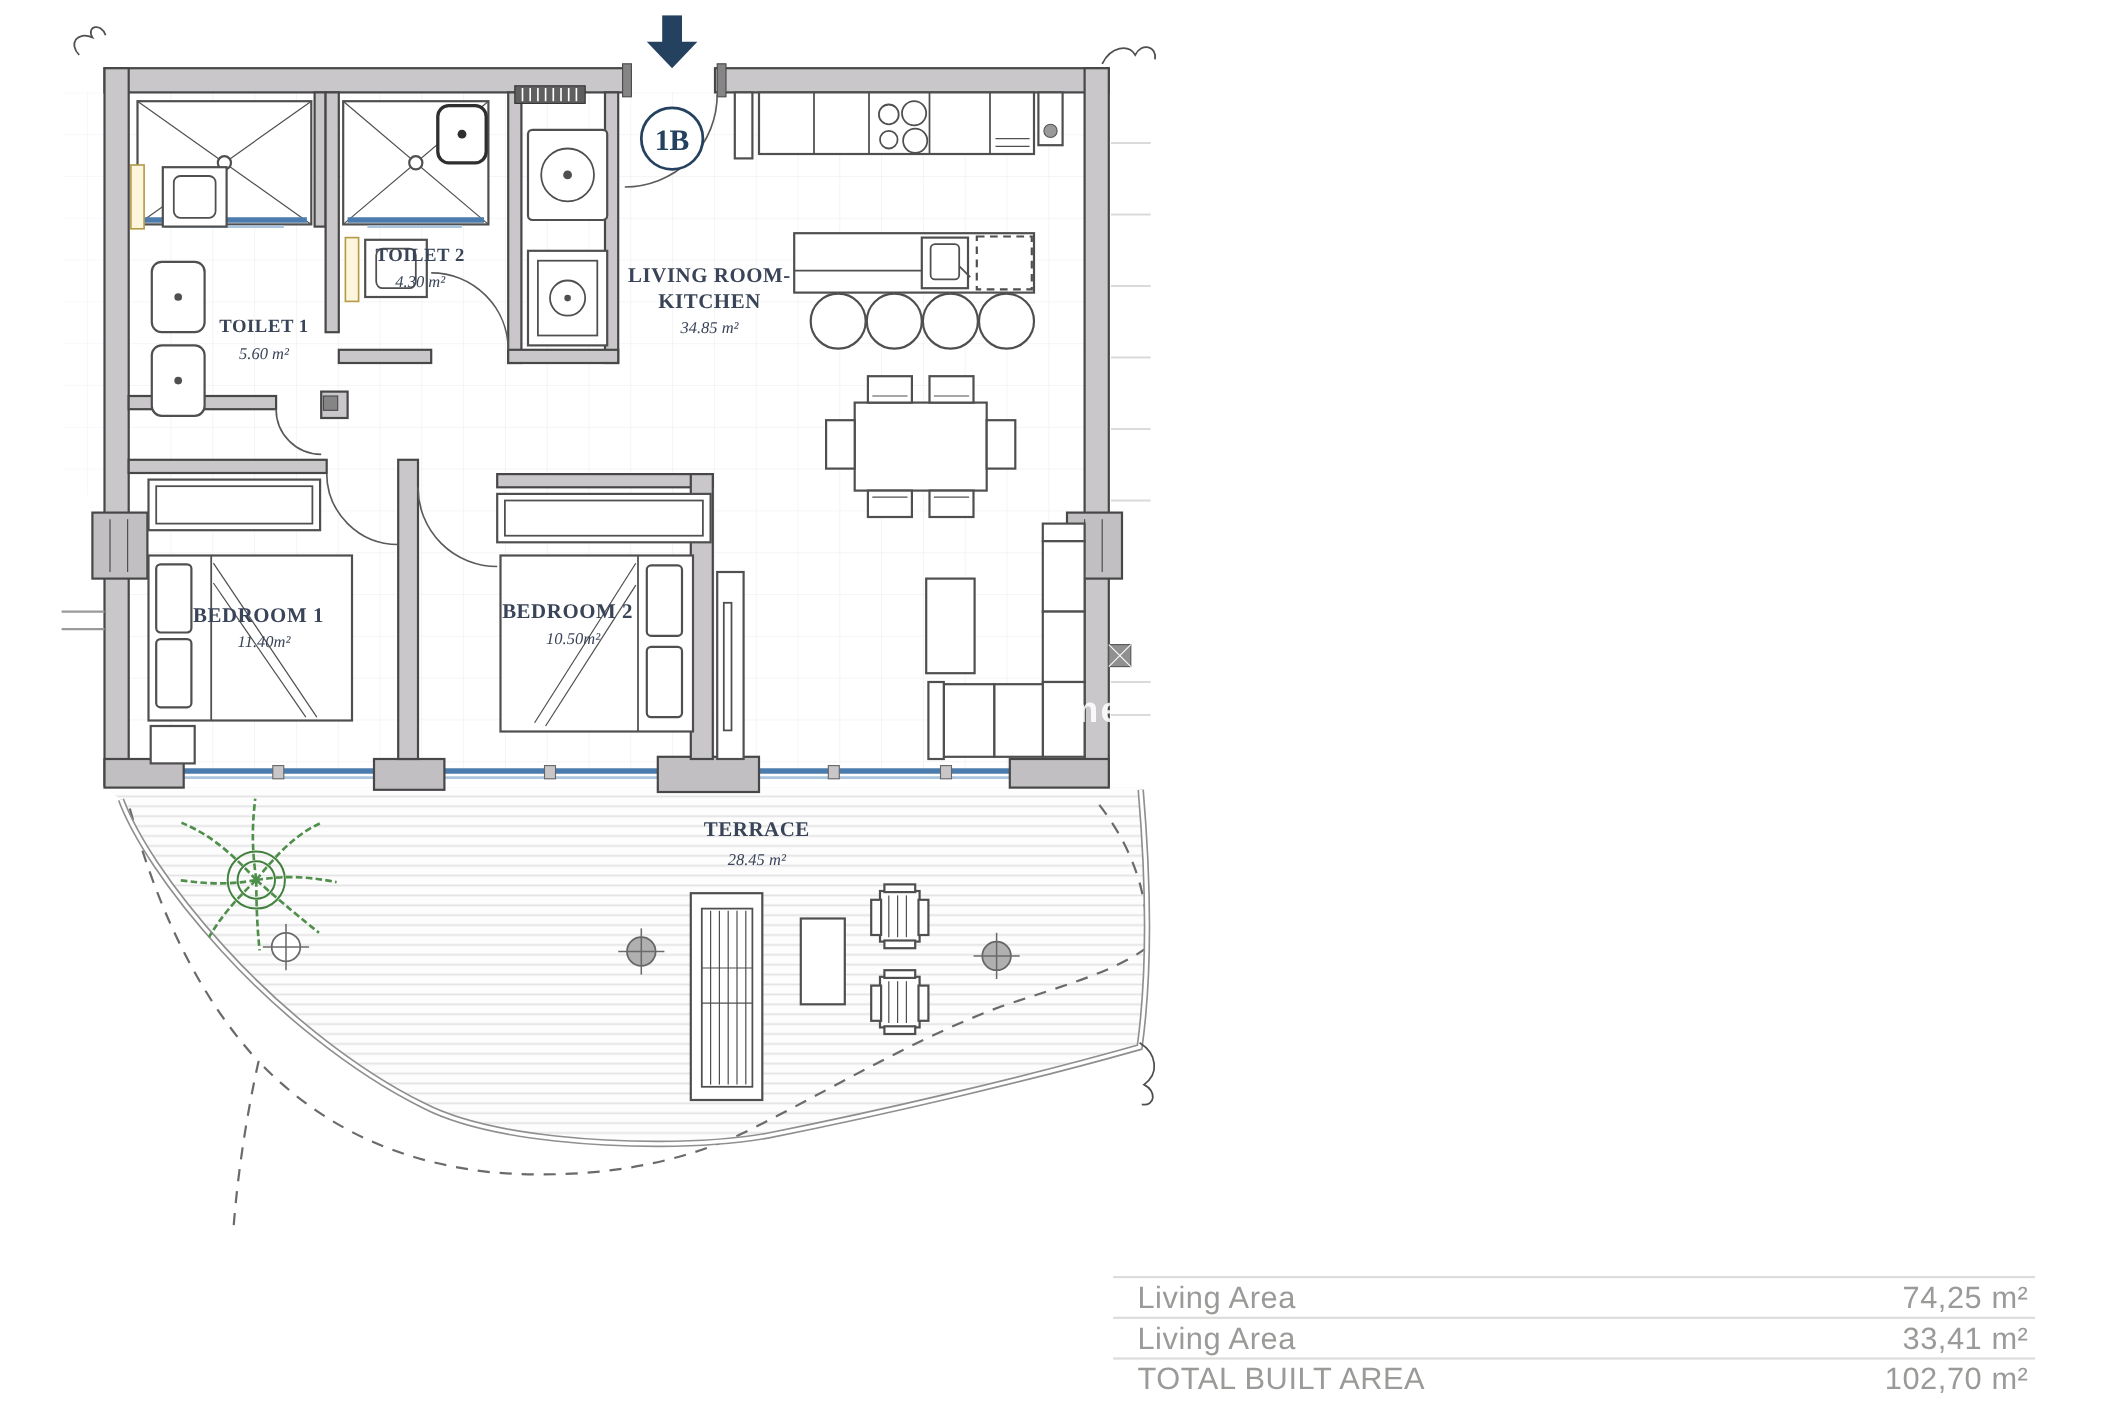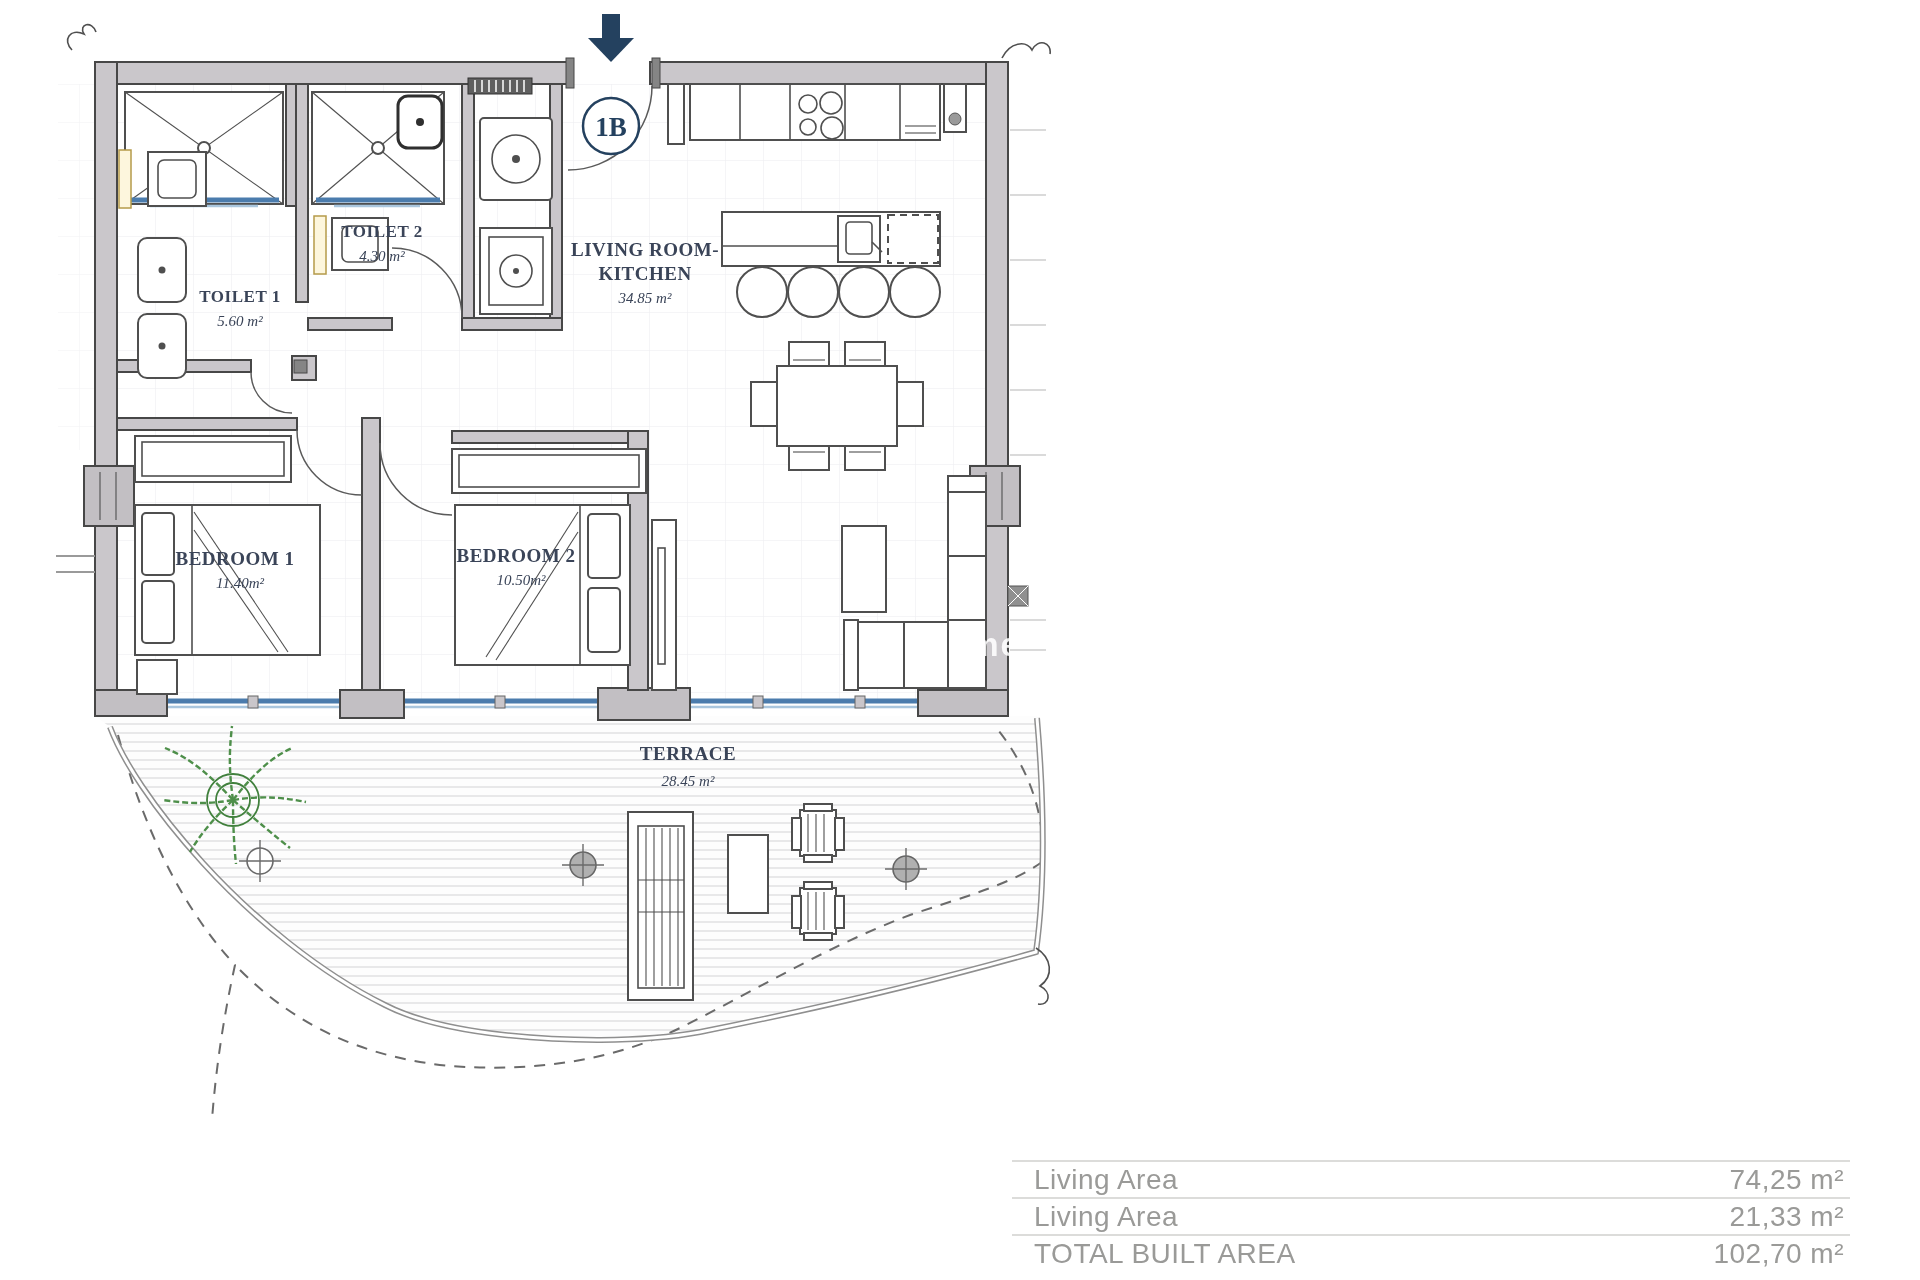--- a/index.html
+++ b/index.html
@@ -418,21 +418,21 @@
 </svg>
 
 <div class="area-table">
   <div class="at-rows">
     <div class="at-row">
       <span>Living Area</span>
       <span class="at-value">74,25 m²</span>
     </div>
     <div class="at-row">
       <span>Living Area</span>
-      <span class="at-value">21,33 m²</span>
+      <span class="at-value">33,41 m²</span>
     </div>
     <div class="at-row">
       <span>TOTAL BUILT AREA</span>
       <span class="at-value">102,70 m²</span>
     </div>
   </div>
 </div>
 
 </div>
 

